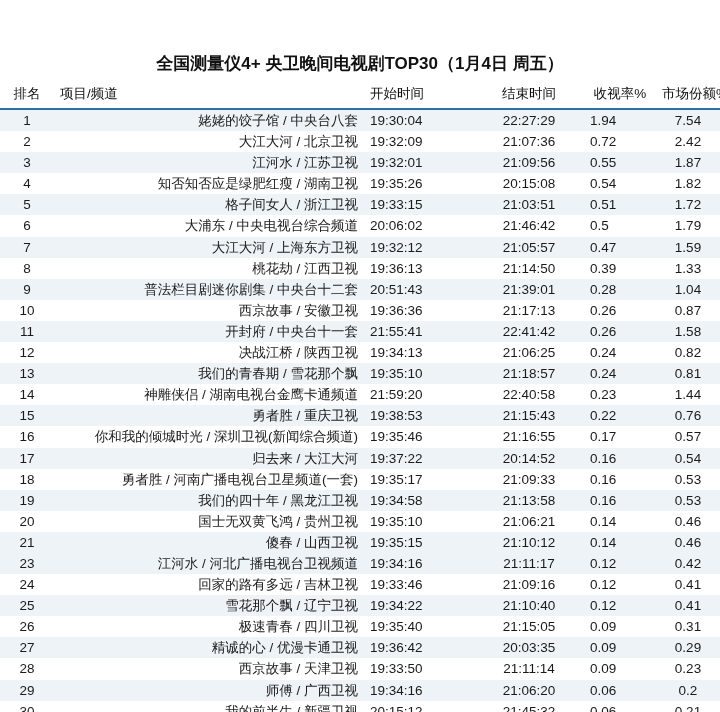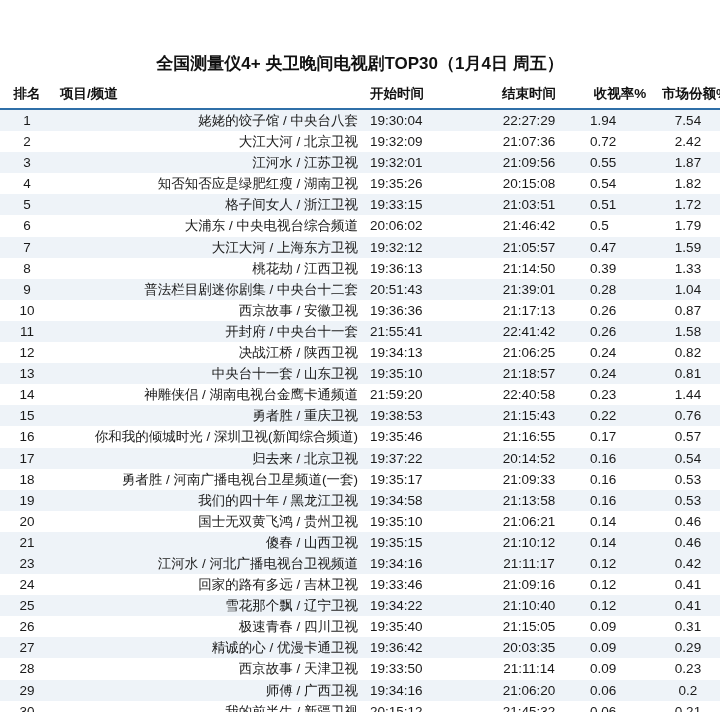--- a/index.html
+++ b/index.html
@@ -45,21 +45,21 @@
   
   table.grid {
     position: relative;
     z-index: 4;
     width: 720px;
     border-collapse: collapse;
     table-layout: fixed;
   }
   table.grid th {
     font-size: 13.5px;
-    font-weight: bold;
+    font-weight: normal;
     color: #111;
     background: #ffffff;
     border-bottom: 2px solid #2f6fa8;
     padding: 3px 6px 5px 6px;
     white-space: nowrap;
   }
   table.grid td {
     font-size: 13.5px;
     color: #1a1a1a;
     padding: 0 6px;
@@ -229,21 +229,21 @@
         <tr class="even">
           <td class="c-rank">12</td>
           <td class="c-prog">决战江桥 / 陕西卫视</td>
           <td class="c-start">19:34:13</td>
           <td class="c-end">21:06:25</td>
           <td class="c-rate">0.24</td>
           <td class="c-share">0.82</td>
         </tr>
         <tr class="odd">
           <td class="c-rank">13</td>
-          <td class="c-prog">中央台十一套 / 山东卫视</td>
+          <td class="c-prog">我们的青春期 / 雪花那个飘</td>
           <td class="c-start">19:35:10</td>
           <td class="c-end">21:18:57</td>
           <td class="c-rate">0.24</td>
           <td class="c-share">0.81</td>
         </tr>
         <tr class="even">
           <td class="c-rank">14</td>
           <td class="c-prog">神雕侠侣 / 湖南电视台金鹰卡通频道</td>
           <td class="c-start">21:59:20</td>
           <td class="c-end">22:40:58</td>
@@ -261,21 +261,21 @@
         <tr class="even">
           <td class="c-rank">16</td>
           <td class="c-prog">你和我的倾城时光 / 深圳卫视(新闻综合频道)</td>
           <td class="c-start">19:35:46</td>
           <td class="c-end">21:16:55</td>
           <td class="c-rate">0.17</td>
           <td class="c-share">0.57</td>
         </tr>
         <tr class="odd">
           <td class="c-rank">17</td>
-          <td class="c-prog">归去来 / 北京卫视</td>
+          <td class="c-prog">归去来 / 大江大河</td>
           <td class="c-start">19:37:22</td>
           <td class="c-end">20:14:52</td>
           <td class="c-rate">0.16</td>
           <td class="c-share">0.54</td>
         </tr>
         <tr class="even">
           <td class="c-rank">18</td>
           <td class="c-prog">勇者胜 / 河南广播电视台卫星频道(一套)</td>
           <td class="c-start">19:35:17</td>
           <td class="c-end">21:09:33</td>

